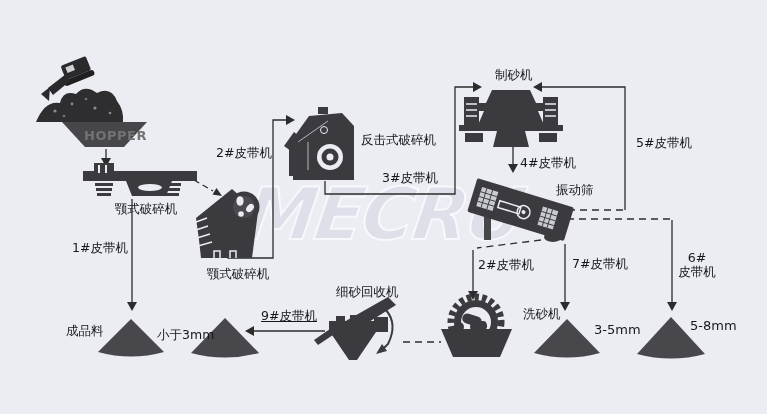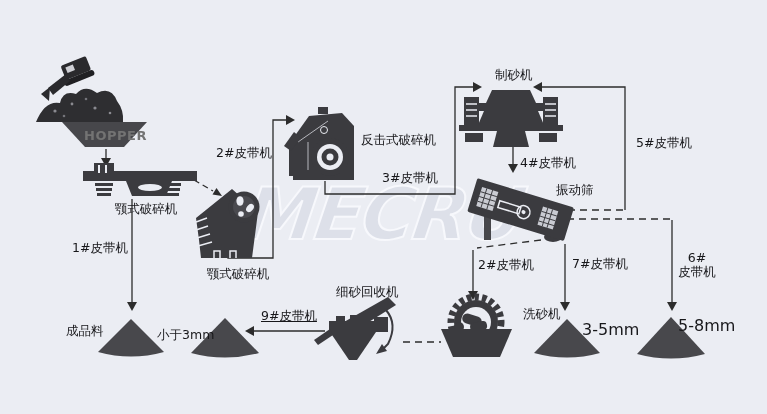--- a/index.html
+++ b/index.html
@@ -26,21 +26,21 @@
     font-size:12.5px;color:#17171a;line-height:14px;
     white-space:nowrap;
   }
   .lbl.center{text-align:center;}
   .hopper-label{
     position:absolute;z-index:2;
     left:62px;top:128px;width:85px;
     text-align:right;color:#737373;
     font-weight:bold;font-size:13px;letter-spacing:0.5px;
   }
-  .mm{font-size:16px;}
+  .mm{font-size:13px;margin-left:12px;}
 </style>
 </head>
 <body>
 
 <div class="canvas">
 
   <div class="watermark">MECRU</div>
 
   <svg class="diagram" width="767" height="414" viewBox="0 0 767 414">
 

